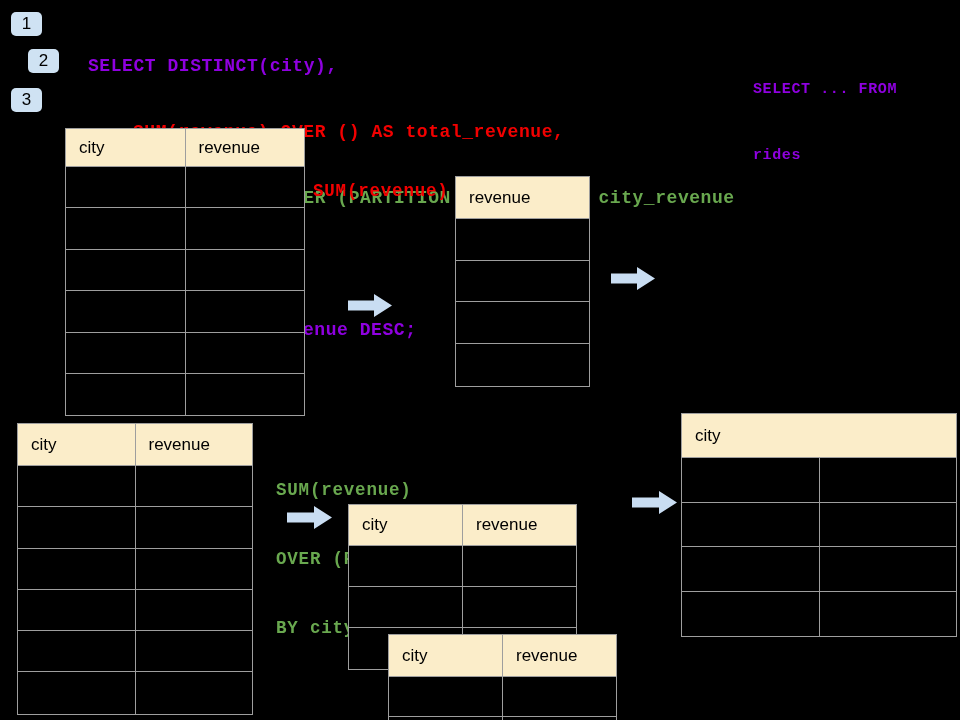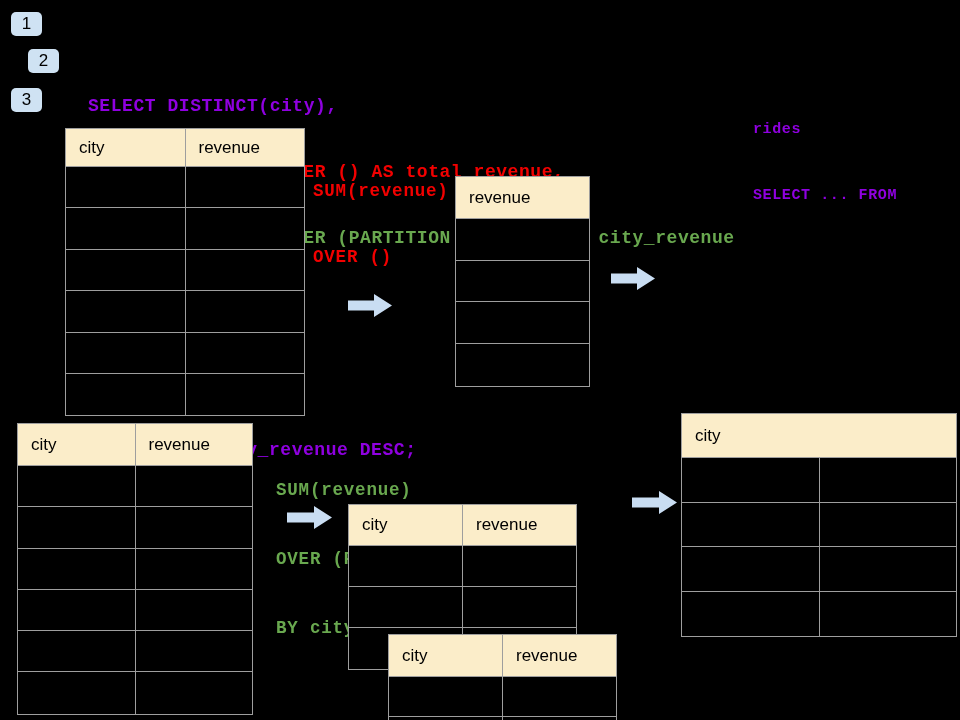--- a/index.html
+++ b/index.html
@@ -15,21 +15,21 @@
     font-size:17px;font-family:"Liberation Sans",sans-serif;
   }
   
   .code{
     position:absolute;font-family:"Liberation Mono",monospace;font-weight:bold;
     white-space:pre;
   }
   .sql-block{left:88px;top:11px;font-size:18px;letter-spacing:0.55px;line-height:22px;}
   .sql-block .ind1{margin-left:45px;}
   .sql-block .ind2{margin-left:22px;}
-  .c-purple{color:var(--purple,#8f00e0);margin-top:40px;}
+  .c-purple{color:var(--purple,#8f00e0);}
   .c-red{color:var(--red,#f20000);}
   .c-green{color:var(--green,#69a84f);}
   .side-snippet{left:753px;top:35px;font-size:15px;letter-spacing:0.6px;line-height:22px;}
   .ann-total{left:313px;top:136px;font-size:17.5px;letter-spacing:0.8px;line-height:22px;}
   .ann-partition{left:276px;top:433px;font-size:17.5px;letter-spacing:0.8px;line-height:23px;}
   
   .arrow{position:absolute;}
   .arrow polygon{fill:var(--arrow_fill,#c9ddf2);}
   
   .tbl{
@@ -73,27 +73,26 @@
 
   <div class="code sql-block">
     <div class="c-purple">SELECT DISTINCT(city),</div>
     <div class="c-red ind1">SUM(revenue) OVER () AS total_revenue,</div>
     <div class="c-green ind1">SUM(revenue) OVER (PARTITION BY city) as city_revenue</div>
     <div class="c-purple ind2">FROM rides</div>
     <div class="c-purple ind2">ORDER by city_revenue DESC;</div>
   </div>
 
   <div class="code side-snippet c-purple">
+    <div>SELECT ... FROM</div>
     <div>rides</div>
-    <div>SELECT ... FROM</div>
   </div>
 
   <div class="code ann-total c-red">
     <div>SUM(revenue)</div>
-    <div>OVER ()</div>
   </div>
 
   <div class="code ann-partition c-green">
     <div>SUM(revenue)</div>
     <div>OVER (PARTITION</div>
     <div>BY city)</div>
   </div>
 
   <svg class="arrow" style="left:348px;top:294px;" width="44" height="23" viewBox="0 0 44 23">
     <polygon points="0,6.5 26,6.5 26,0 44,11.5 26,23 26,16.5 0,16.5"></polygon>

